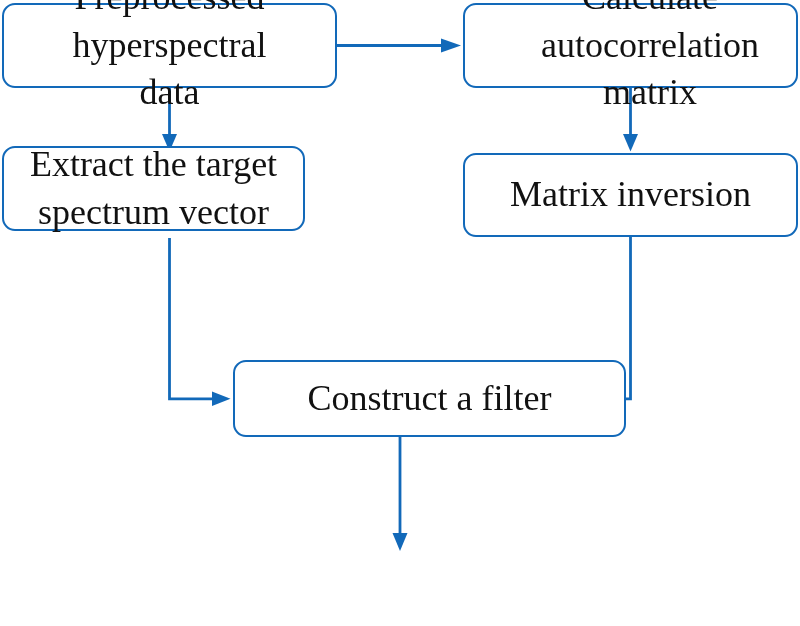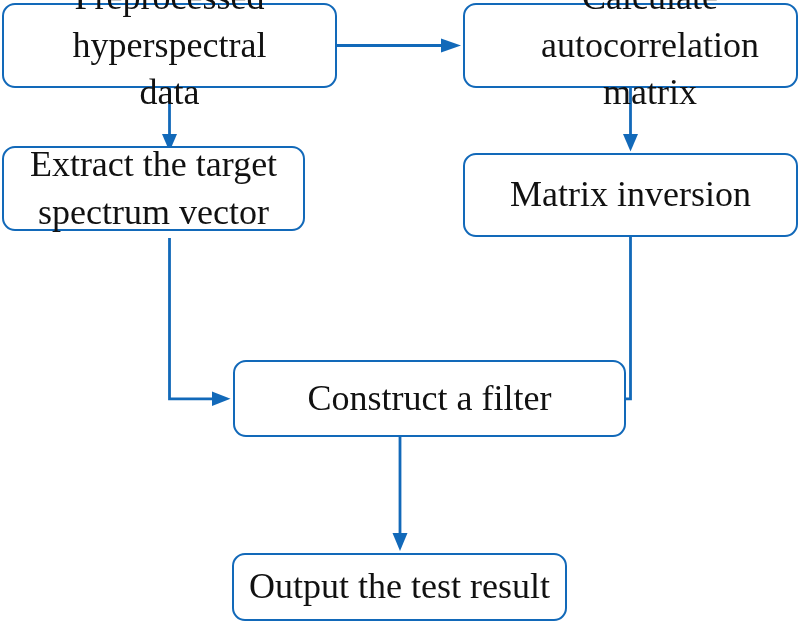--- a/index.html
+++ b/index.html
@@ -104,17 +104,14 @@
   </div>
 
   <div class="node n-inversion">
     <span class="label">Matrix inversion</span>
   </div>
 
   <div class="node n-construct">
     <span class="label">Construct a filter</span>
   </div>
 
-  <div class="node n-output">
-    <span class="label">Output the test result</span>
-  </div>
 
 </div>
 
 </body></html>

